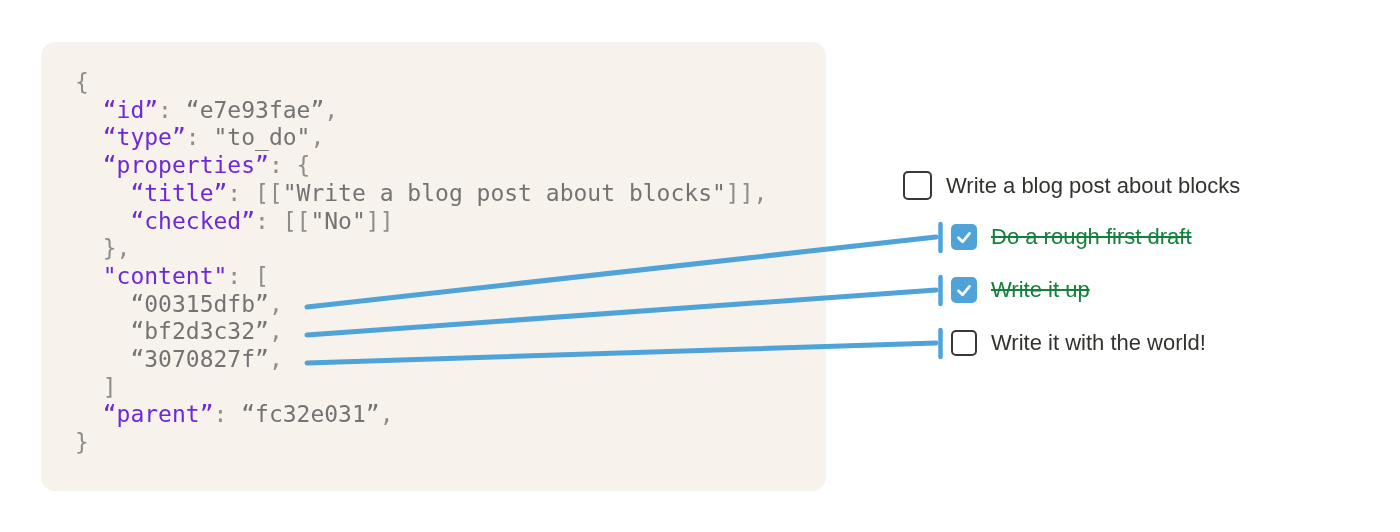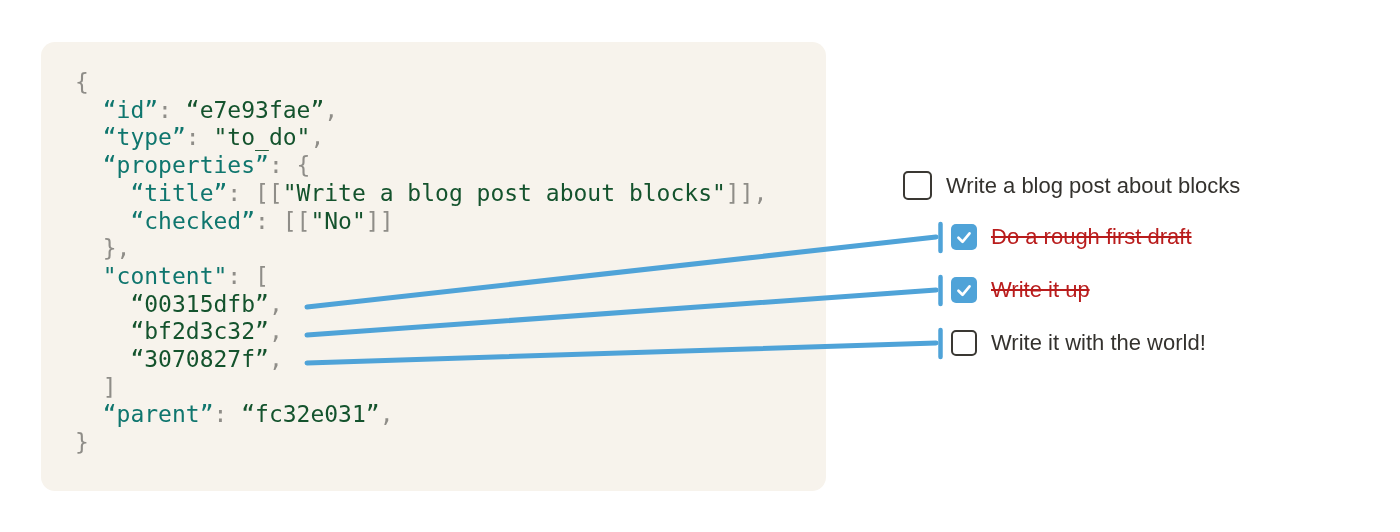--- a/index.html
+++ b/index.html
@@ -23,22 +23,22 @@
   .code-block {
     position: absolute;
     left: 34px; top: 27px;
     font-family: "DejaVu Sans Mono", monospace;
     font-size: 23px;
     line-height: 27.7px;
     white-space: pre;
   }
   .code-line { white-space: pre; }
   .tok-punct { color: #8f8d88; }
-  .tok-key   { color: #0f766e; }
-  .tok-val   { color: #14532d; }
+  .tok-key   { color: #6d28d9; }
+  .tok-val   { color: #737373; }
   
   .connectors {
     position: absolute;
     left: 0; top: 0;
     width: 1400px; height: 532px;
     pointer-events: none;
   }
   
   .todo-item {
     position: absolute;
@@ -65,21 +65,21 @@
   }
   .row-0 .checkbox { width: 29px; height: 29px; }
   .checkbox svg { display: none; }
   .todo-item.checked .checkbox {
     background: #4fa3d8;
     border: none;
   }
   .todo-item.checked .checkbox svg { display: block; }
   .todo-label { white-space: nowrap; }
   .todo-item.struck .todo-label {
-    color: #b91c1c;
+    color: #15803d;
     text-decoration: line-through;
     text-decoration-thickness: 2px;
   }
 </style>
 </head>
 <body>
 
 <div class="canvas">
 
   <div class="code-panel">

